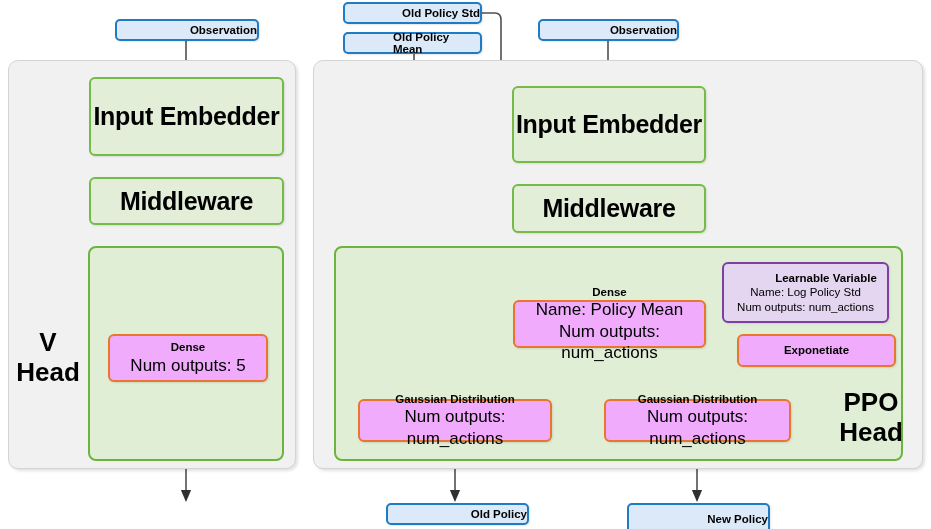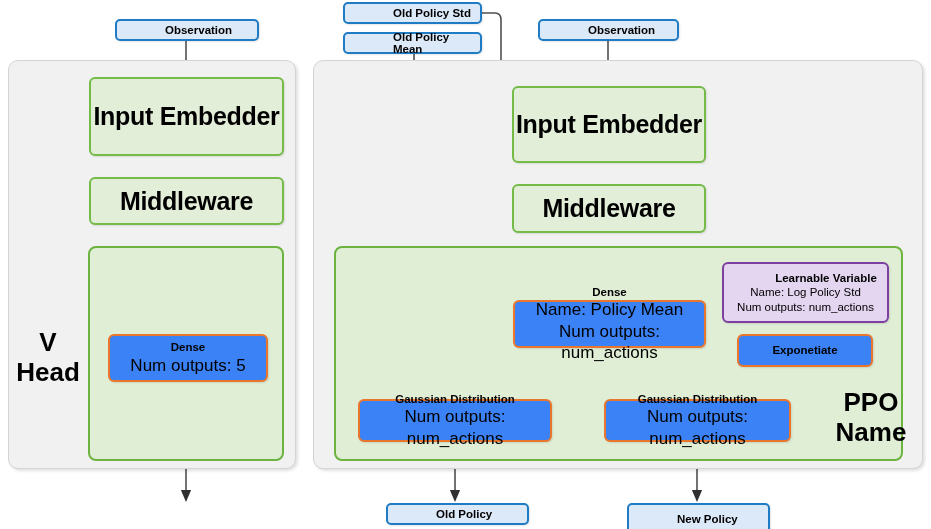--- a/index.html
+++ b/index.html
@@ -41,21 +41,21 @@
     align-items: center;
     justify-content: center;
     box-shadow: 1px 1px 2px rgba(0,0,0,0.10);
     color: #000;
     font-weight: bold;
   }
   .greenblock .lbl { font-size: 25px; letter-spacing: -0.3px; }
 
   
   .orangeblock {
-    background: #3b82f6;
+    background: #f0abfc;
     border: 2px solid #e8762c;
     border-radius: 6px;
     display: flex;
     flex-direction: column;
     align-items: center;
     justify-content: center;
     box-shadow: 1px 1px 2px rgba(0,0,0,0.10);
     color: #000;
     text-align: center;
     line-height: 1.26;
@@ -80,21 +80,21 @@
   .purpleblock .t1 { font-size: 11.5px; font-weight: bold; padding-left: 41px; }
   .purpleblock .t2 { font-size: 11.5px; font-weight: normal; }
 
   
   .bluepill {
     background: #dce9f8;
     border: 2px solid #1f7cc4;
     border-radius: 5px;
     display: flex;
     align-items: center;
-    justify-content: flex-start;
+    justify-content: flex-end;
     font-size: 11.5px;
     font-weight: bold;
     color: #000;
     box-shadow: 1px 1px 2px rgba(0,0,0,0.10);
     padding-left: 48px;
   }
 
   
   .headtitle {
     font-size: 26px;
@@ -192,35 +192,35 @@
     <span class="lbl">Input Embedder</span>
   </div>
 
   <div class="abs greenblock" style="left:512px; top:184px; width:194px; height:49px;">
     <span class="lbl">Middleware</span>
   </div>
 
   <div class="abs greenbox" style="left:334px; top:246px; width:569px; height:215px;"></div>
 
   <div class="abs headtitle" style="left:826px; top:388px; width:90px;">PPO
-Name</div>
+Head</div>
 
   <div class="abs orangeblock" style="left:513px; top:300px; width:193px; height:48px;">
     <span class="t1">Dense</span>
     <span class="t2">Name: Policy Mean</span>
     <span class="t2">Num outputs: num_actions</span>
   </div>
 
   <div class="abs purpleblock" style="left:722px; top:262px; width:167px; height:61px;">
     <span class="t1">Learnable Variable</span>
     <span class="t2">Name: Log Policy Std</span>
     <span class="t2">Num outputs: num_actions</span>
   </div>
 
-  <div class="abs orangeblock" style="left:737px; top:334px; width:136px; height:33px;">
+  <div class="abs orangeblock" style="left:737px; top:334px; width:159px; height:33px;">
     <span class="t1">Exponetiate</span>
   </div>
 
   <div class="abs orangeblock" style="left:358px; top:399px; width:194px; height:43px;">
     <span class="t1">Gaussian Distribution</span>
     <span class="t2">Num outputs: num_actions</span>
   </div>
 
   <div class="abs orangeblock" style="left:604px; top:399px; width:187px; height:43px;">
     <span class="t1">Gaussian Distribution</span>

